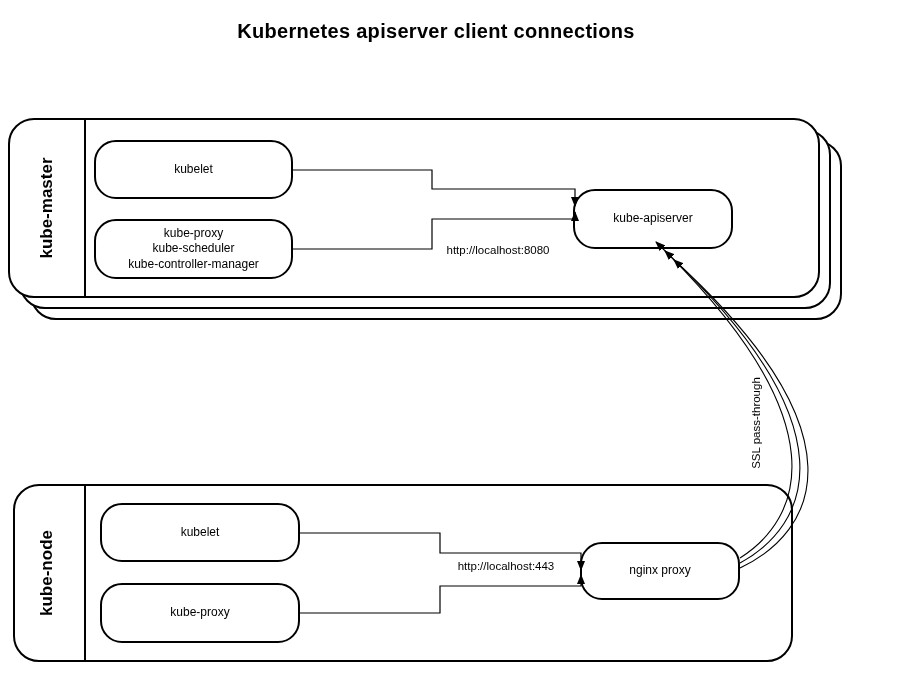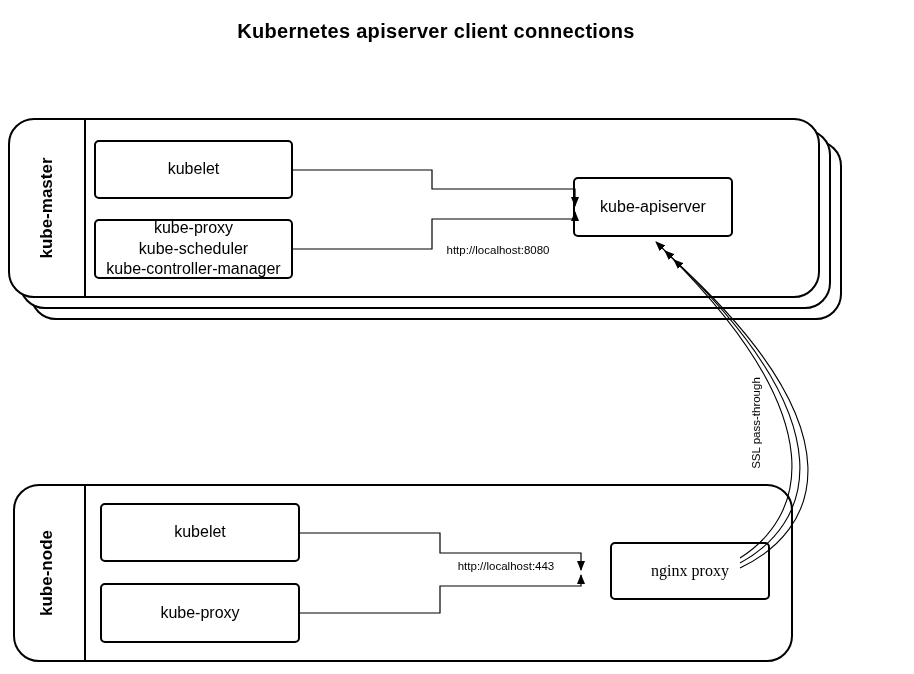--- a/index.html
+++ b/index.html
@@ -47,28 +47,28 @@
     transform: translate(-50%, -50%) rotate(-90deg);
     transform-origin: center;
     font-size: 17px;
     font-weight: bold;
     white-space: nowrap;
   }
 
   .node-box {
     position: absolute;
     border: 2px solid #000;
-    border-radius: 5px;
+    border-radius: 22px;
     background: #ffffff;
     display: flex;
     flex-direction: column;
     align-items: center;
     justify-content: center;
     text-align: center;
-    font-size: 16px;
+    font-size: 12px;
     line-height: 1.28;
   }
 
   .edge-label {
     position: absolute;
     transform: translate(-50%, -50%);
     font-size: 11.5px;
     white-space: nowrap;
   }
   .edge-label.rotated {
@@ -98,35 +98,35 @@
   <div class="vlabel" style="left:47px; top:208px;">kube-master</div>
 
   <div class="node-box" style="left:94px; top:140px; width:199px; height:59px;">
     <span>kubelet</span>
   </div>
   <div class="node-box" style="left:94px; top:219px; width:199px; height:60px;">
     <span>kube-proxy</span>
     <span>kube-scheduler</span>
     <span>kube-controller-manager</span>
   </div>
-  <div class="node-box" style="left:573px; top:177px; width:160px; height:60px;">
+  <div class="node-box" style="left:573px; top:189px; width:160px; height:60px;">
     <span>kube-apiserver</span>
   </div>
 
   <div class="group" style="left:13px; top:484px; width:780px; height:178px;"></div>
   <div class="group-sep" style="left:84px; top:484px; height:178px;"></div>
   <div class="vlabel" style="left:47px; top:573px;">kube-node</div>
 
   <div class="node-box" style="left:100px; top:503px; width:200px; height:59px;">
     <span>kubelet</span>
   </div>
   <div class="node-box" style="left:100px; top:583px; width:200px; height:60px;">
     <span>kube-proxy</span>
   </div>
-  <div class="node-box" style="left:610px; top:542px; width:160px; height:58px;font-family:Liberation Serif, serif;">
+  <div class="node-box" style="left:580px; top:542px; width:160px; height:58px;">
     <span>nginx proxy</span>
   </div>
 
   <svg class="connector-layer" viewBox="0 0 914 674" xmlns="http://www.w3.org/2000/svg">
     <defs>
       <marker id="arrow" viewBox="0 0 10 8" refX="9" refY="4" markerWidth="10" markerHeight="8" markerUnits="userSpaceOnUse" orient="auto">
         <path d="M0,0 L10,4 L0,8 Z" fill="#000"></path>
       </marker>
     </defs>
     <path d="M293 170 H432 V189 H575 V206" fill="none" stroke="#000" stroke-width="1.2" marker-end="url(#arrow)"></path>

